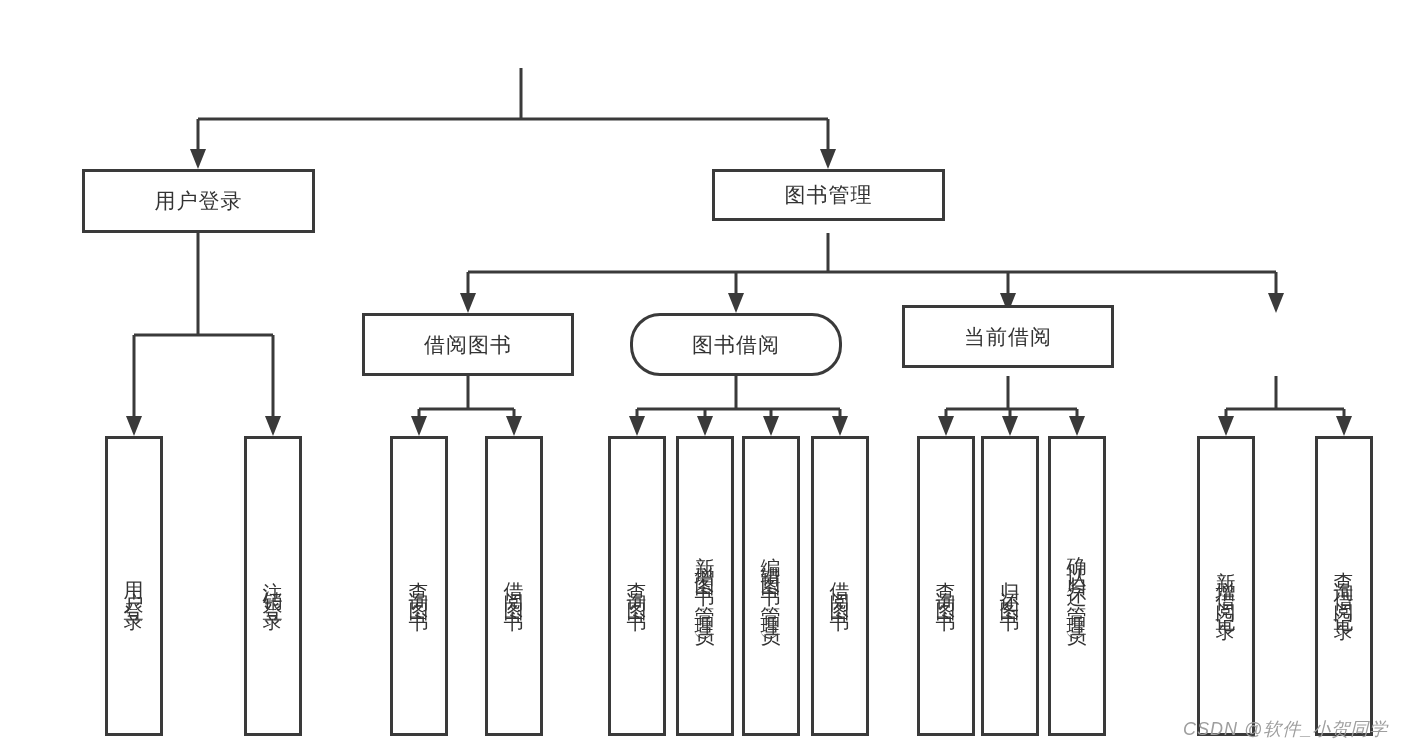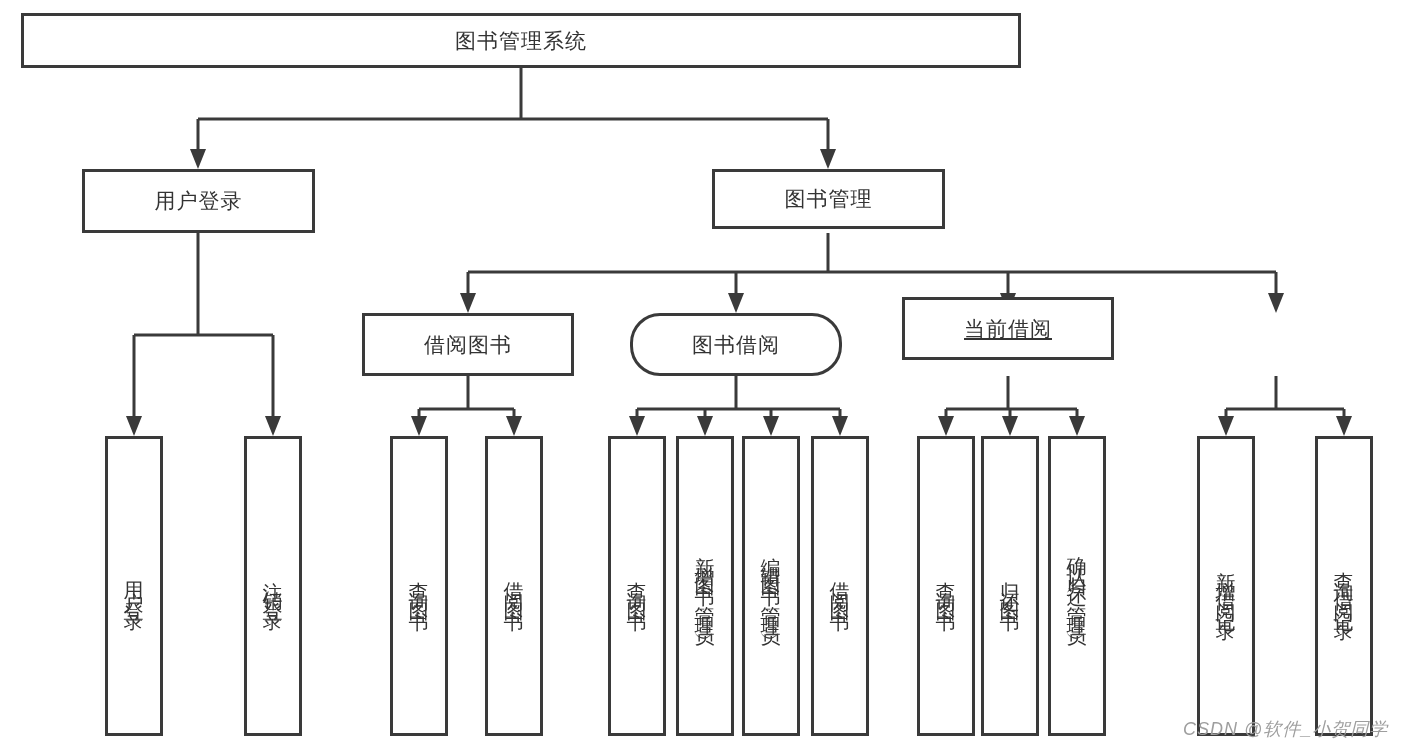--- a/index.html
+++ b/index.html
@@ -92,28 +92,27 @@
     <path d="M1008 376 V409 M946 409 H1077 M946 409 V419 M1010 409 V419 M1077 409 V419"></path>
     <polygon points="938,416 954,416 946,436"></polygon>
     <polygon points="1002,416 1018,416 1010,436"></polygon>
     <polygon points="1069,416 1085,416 1077,436"></polygon>
 
     <path d="M1276 376 V409 M1226 409 H1344 M1226 409 V419 M1344 409 V419"></path>
     <polygon points="1218,416 1234,416 1226,436"></polygon>
     <polygon points="1336,416 1352,416 1344,436"></polygon>
   </svg>
 
-  <div class="box" style="left:21px; top:13px; width:1000px; height:55px;">图书管理系统</div>
 
   <div class="box" style="left:82px; top:169px; width:233px; height:64px;">用户登录</div>
-  <div class="box" style="left:712px; top:169px; width:233px; height:60px;text-align:right;">图书管理</div>
+  <div class="box" style="left:712px; top:169px; width:233px; height:52px;text-align:right;">图书管理</div>
 
   <div class="box" style="left:362px; top:313px; width:212px; height:63px;">借阅图书</div>
   <div class="box" style="left:630px; top:313px; width:212px; height:63px;border-radius:30px;">图书借阅</div>
-  <div class="box" style="left:902px; top:297px; width:212px; height:63px;text-decoration:underline;">当前借阅</div>
+  <div class="box" style="left:902px; top:305px; width:212px; height:63px;">当前借阅</div>
 
   <div class="box leaf" style="left:105px; top:436px; width:58px; height:300px;">
     <span class="vtext">用户登录</span>
   </div>
   <div class="box leaf" style="left:244px; top:436px; width:58px; height:300px;">
     <span class="vtext">注销登录</span>
   </div>
 
   <div class="box leaf" style="left:390px; top:436px; width:58px; height:300px;">
     <span class="vtext">查询图书</span>

